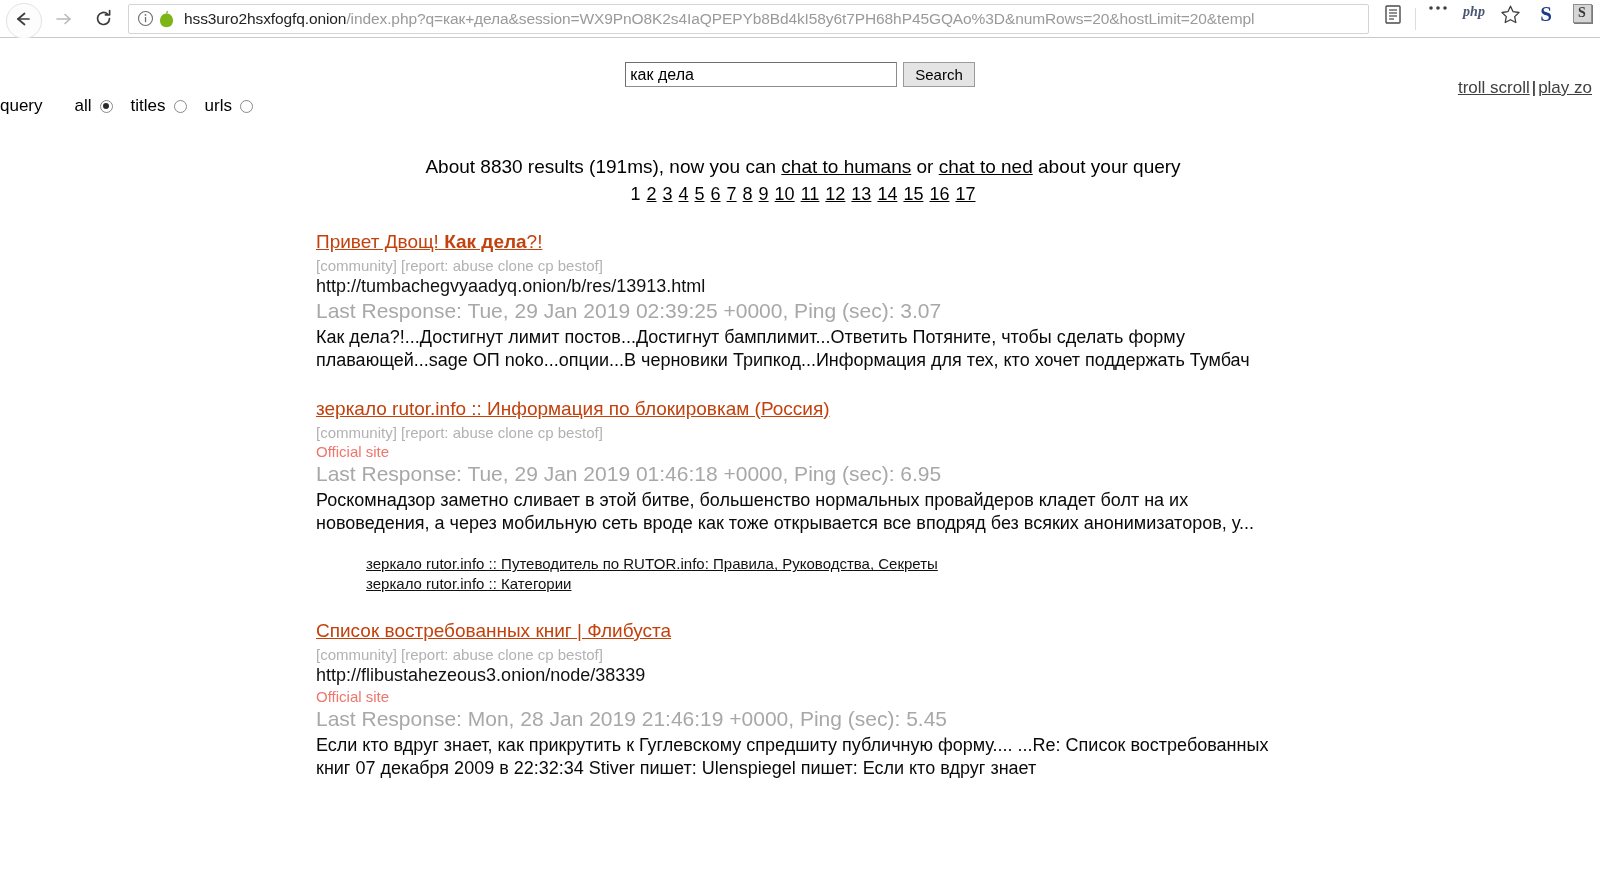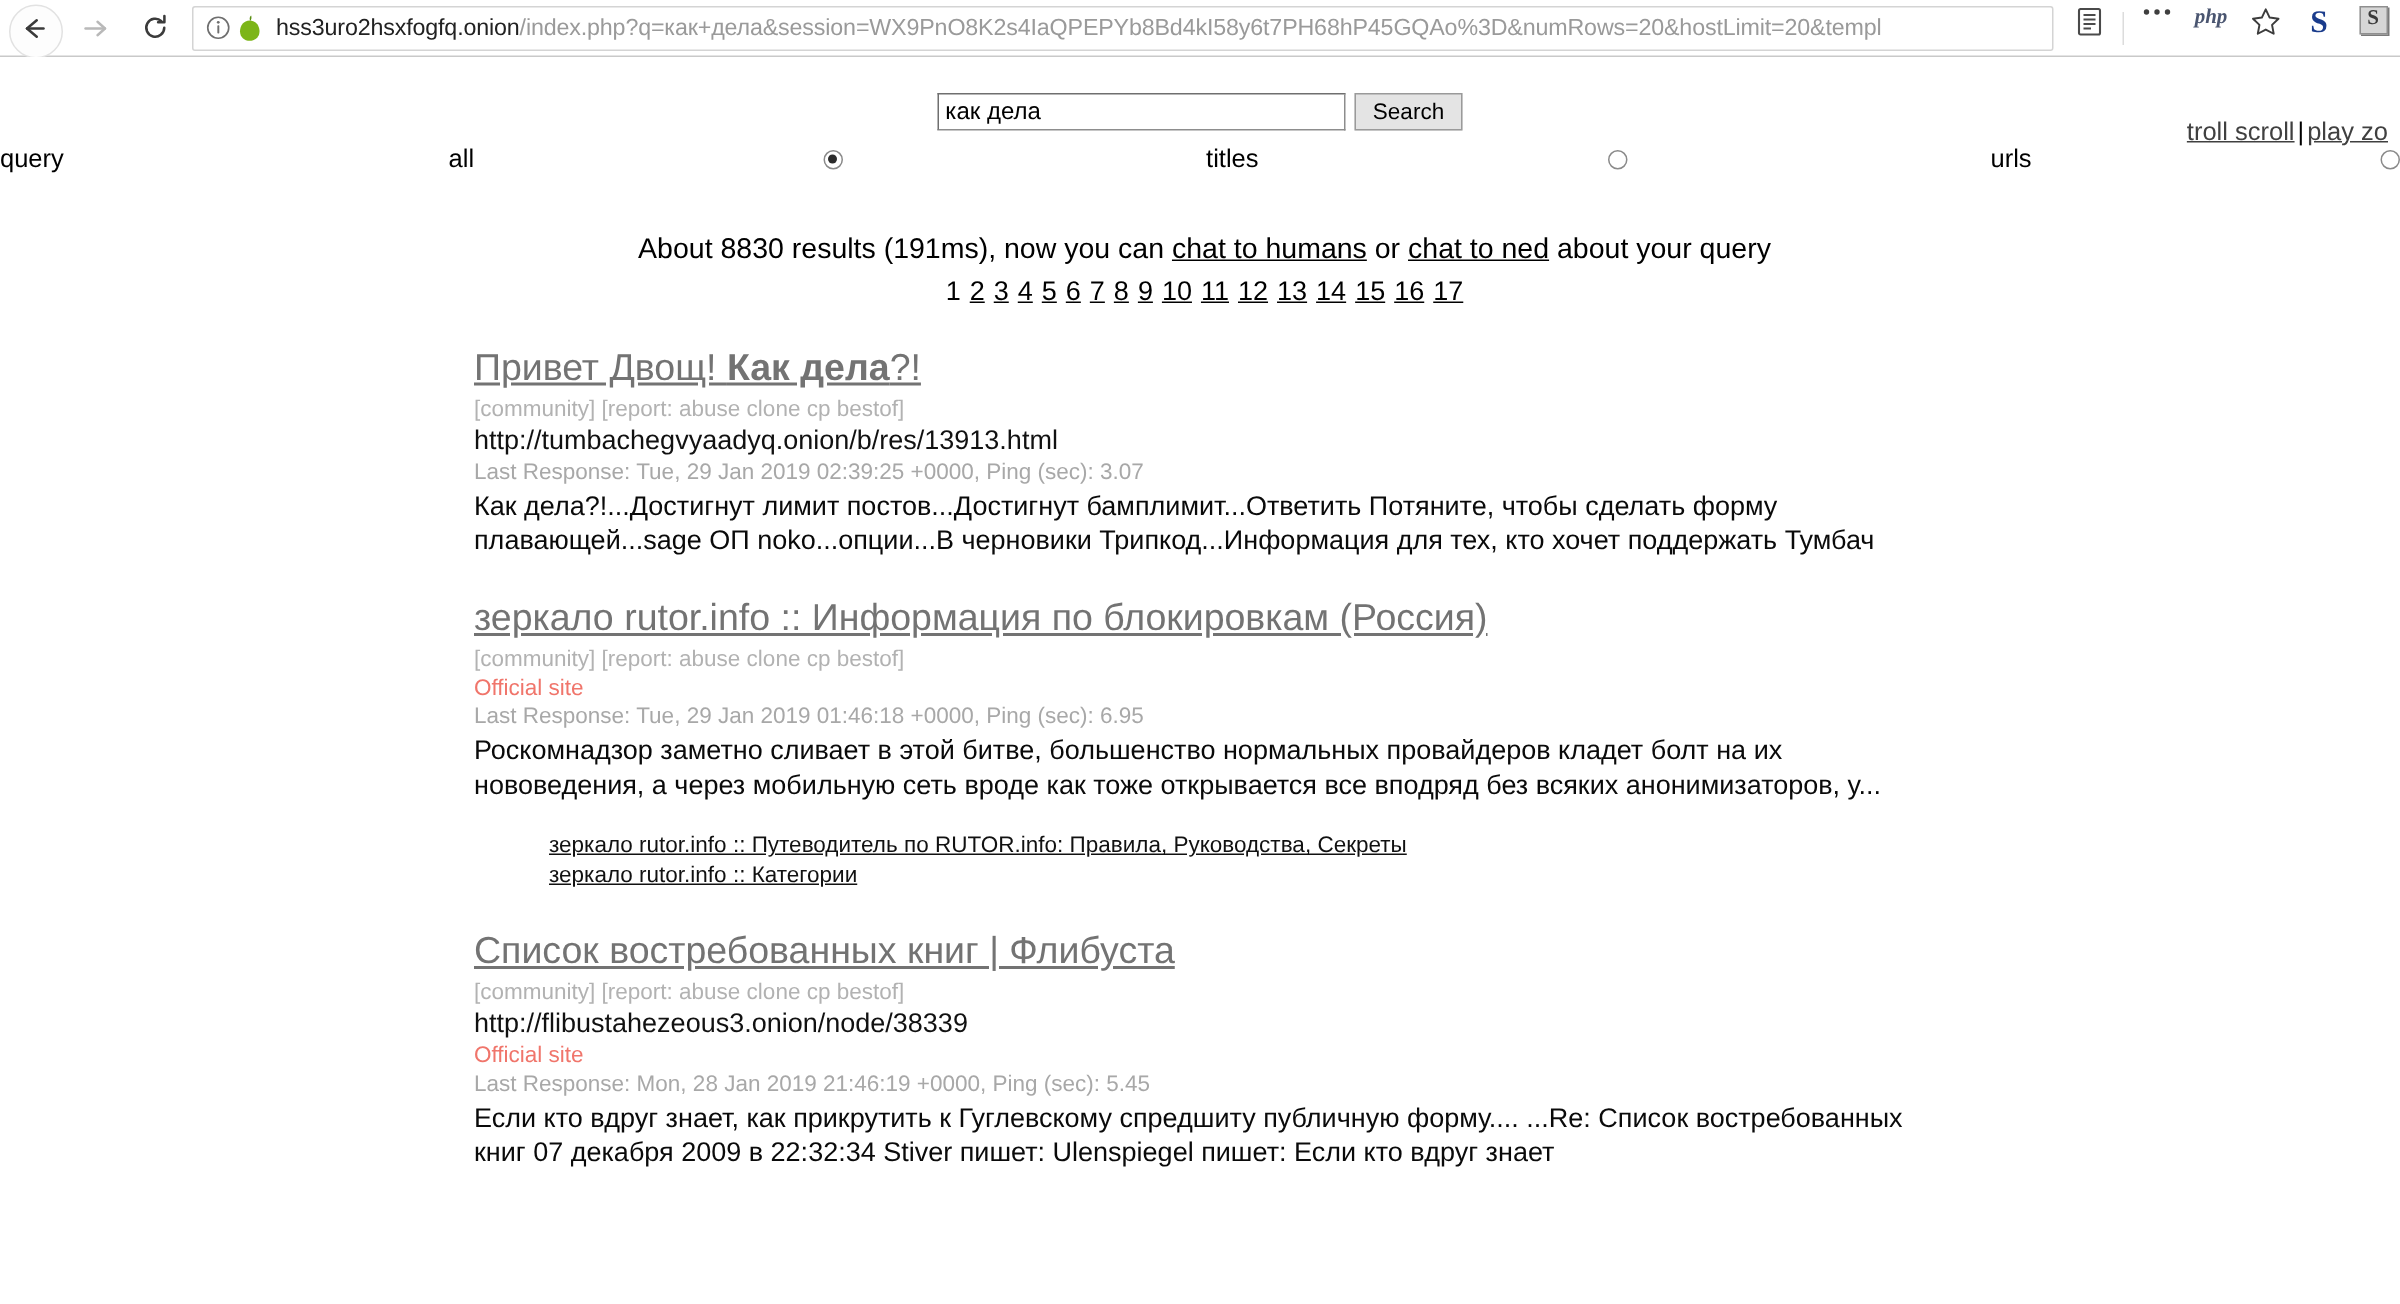--- a/index.html
+++ b/index.html
@@ -179,21 +179,21 @@
     border: 1px solid #9a9a9a;
     color: #000;
     font-family: "Liberation Sans", sans-serif;
     cursor: pointer;
   }
   .radio-row {
     margin-top: 9px;
     font-size: 17px;
     color: #000;
     display: flex;
-    justify-content: space-between;
+    justify-content: flex-start;
     align-items: center;
     gap: 0;
   }
   .radio-row .lbl { margin-right: 8px; }
   .radio-row .lbl.first { margin-right: 32px; }
   .radio-dot {
     display: inline-block;
     width: 13px; height: 13px;
     border-radius: 50%;
     border: 1px solid #8a8a8a;
@@ -230,43 +230,43 @@
     margin-top: 6px;
     text-align: center;
     font-size: 18px;
     color: #000;
   }
   .pager span.cur { margin: 0 3px; }
   .pager a { color: #000; text-decoration: underline; margin: 0 3px; }
 
   .result { margin-top: 26px; }
   .result-title {
-    font-size: 25px;
-    color: #737373;
+    font-size: 19px;
+    color: #c2410c;
     text-decoration: underline;
     display: inline;
   }
   .result-title b { font-weight: bold; }
   .result-tags {
     font-size: 15px;
     color: #b2b2b2;
     margin-top: 4px;
   }
   .result-url {
     font-size: 18px;
     color: #111;
     margin-top: 2px;
   }
   .official {
     font-size: 15px;
     color: #f0756b;
     margin-top: 2px;
   }
   .result-meta {
-    font-size: 15px;
+    font-size: 21px;
     color: #a8a8a8;
     margin-top: 2px;
   }
   .result-snippet {
     font-size: 18px;
     color: #0a0a0a;
     line-height: 1.27;
     margin-top: 3px;
     max-width: 960px;
   }

